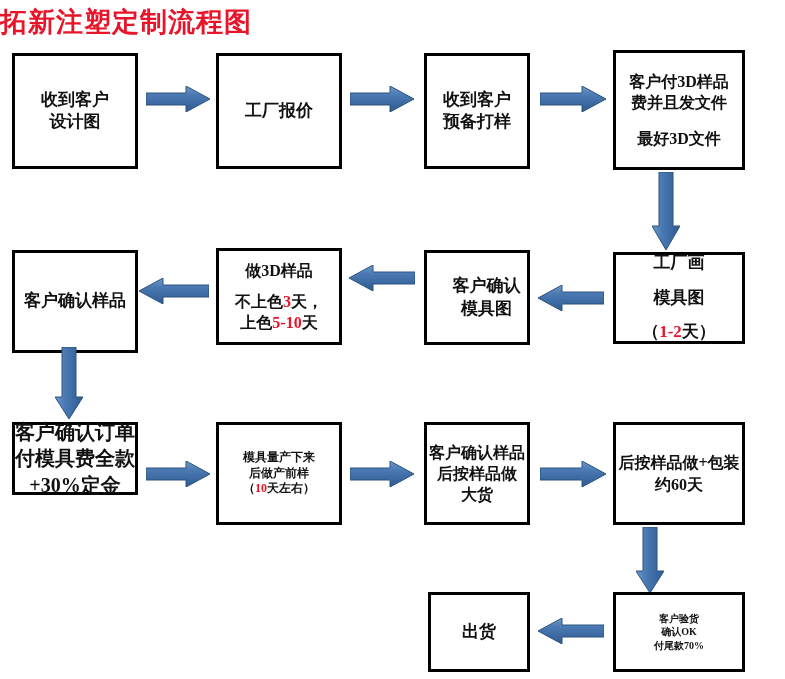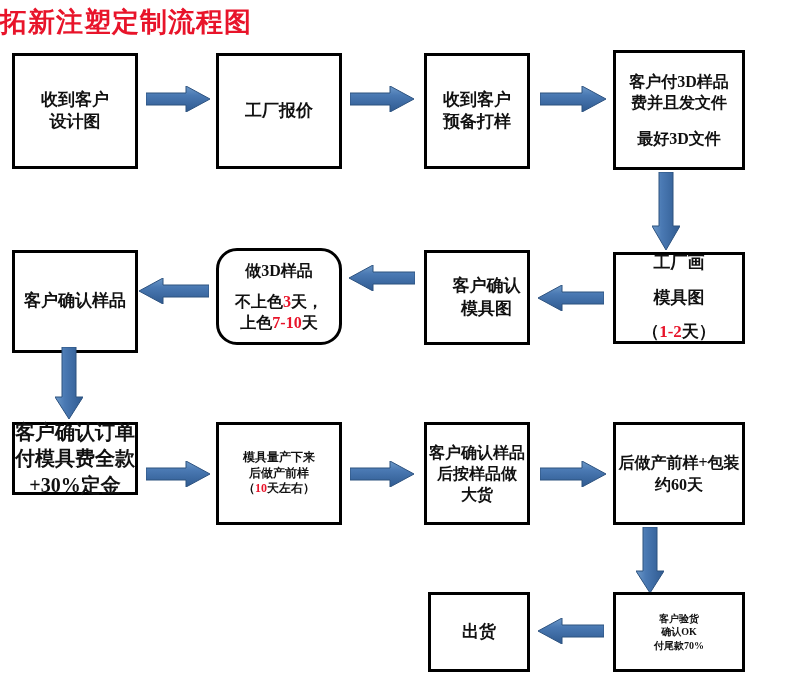--- a/index.html
+++ b/index.html
@@ -164,25 +164,25 @@
         <linearGradient id="gL2" x1="0" y1="0" x2="0" y2="1">
           <stop offset="0%" stop-color="#6E9AC9"></stop>
           <stop offset="35%" stop-color="#4A79B3"></stop>
           <stop offset="100%" stop-color="#2F5A90"></stop>
         </linearGradient>
       </defs>
       <path d="M66,7 L24,7 L24,0 L0,13 L24,26 L24,19 L66,19 Z" fill="url(#gL2)" stroke="#2D527F" stroke-width="1"></path>
     </svg>
   </div>
 
-  <div class="node" style="left:216px; top:248px; width:126px; height:97px; font-size:16px;border-radius:21px;">
+  <div class="node" style="left:216px; top:248px; width:126px; height:97px; font-size:16px;">
     <span class="ln">做3D样品</span>
     <span class="gap" style="height:10px;"></span>
     <span class="ln"><span>不上色</span><span class="red">3</span><span>天，</span></span>
-    <span class="ln"><span>上色</span><span class="red">7-10</span><span>天</span></span>
+    <span class="ln"><span>上色</span><span class="red">5-10</span><span>天</span></span>
   </div>
 
   <div class="arrow" style="left:139px; top:278px;">
     <svg width="70" height="26" viewBox="0 0 70 26">
       <defs>
         <linearGradient id="gL3" x1="0" y1="0" x2="0" y2="1">
           <stop offset="0%" stop-color="#6E9AC9"></stop>
           <stop offset="35%" stop-color="#4A79B3"></stop>
           <stop offset="100%" stop-color="#2F5A90"></stop>
         </linearGradient>
@@ -259,21 +259,21 @@
           <stop offset="0%" stop-color="#6E9AC9"></stop>
           <stop offset="35%" stop-color="#4A79B3"></stop>
           <stop offset="100%" stop-color="#2F5A90"></stop>
         </linearGradient>
       </defs>
       <path d="M0,7 L42,7 L42,0 L66,13 L42,26 L42,19 L0,19 Z" fill="url(#gR6)" stroke="#2D527F" stroke-width="1"></path>
     </svg>
   </div>
 
   <div class="node" style="left:613px; top:422px; width:132px; height:103px; font-size:16px;">
-    <span class="ln">后做产前样+包装</span>
+    <span class="ln">后按样品做+包装</span>
     <span class="ln">约60天</span>
   </div>
 
   <div class="arrow" style="left:636px; top:527px;">
     <svg width="28" height="66" viewBox="0 0 28 66">
       <defs>
         <linearGradient id="gD3" x1="0" y1="0" x2="1" y2="0">
           <stop offset="0%" stop-color="#6E9AC9"></stop>
           <stop offset="35%" stop-color="#4A79B3"></stop>
           <stop offset="100%" stop-color="#2F5A90"></stop>

